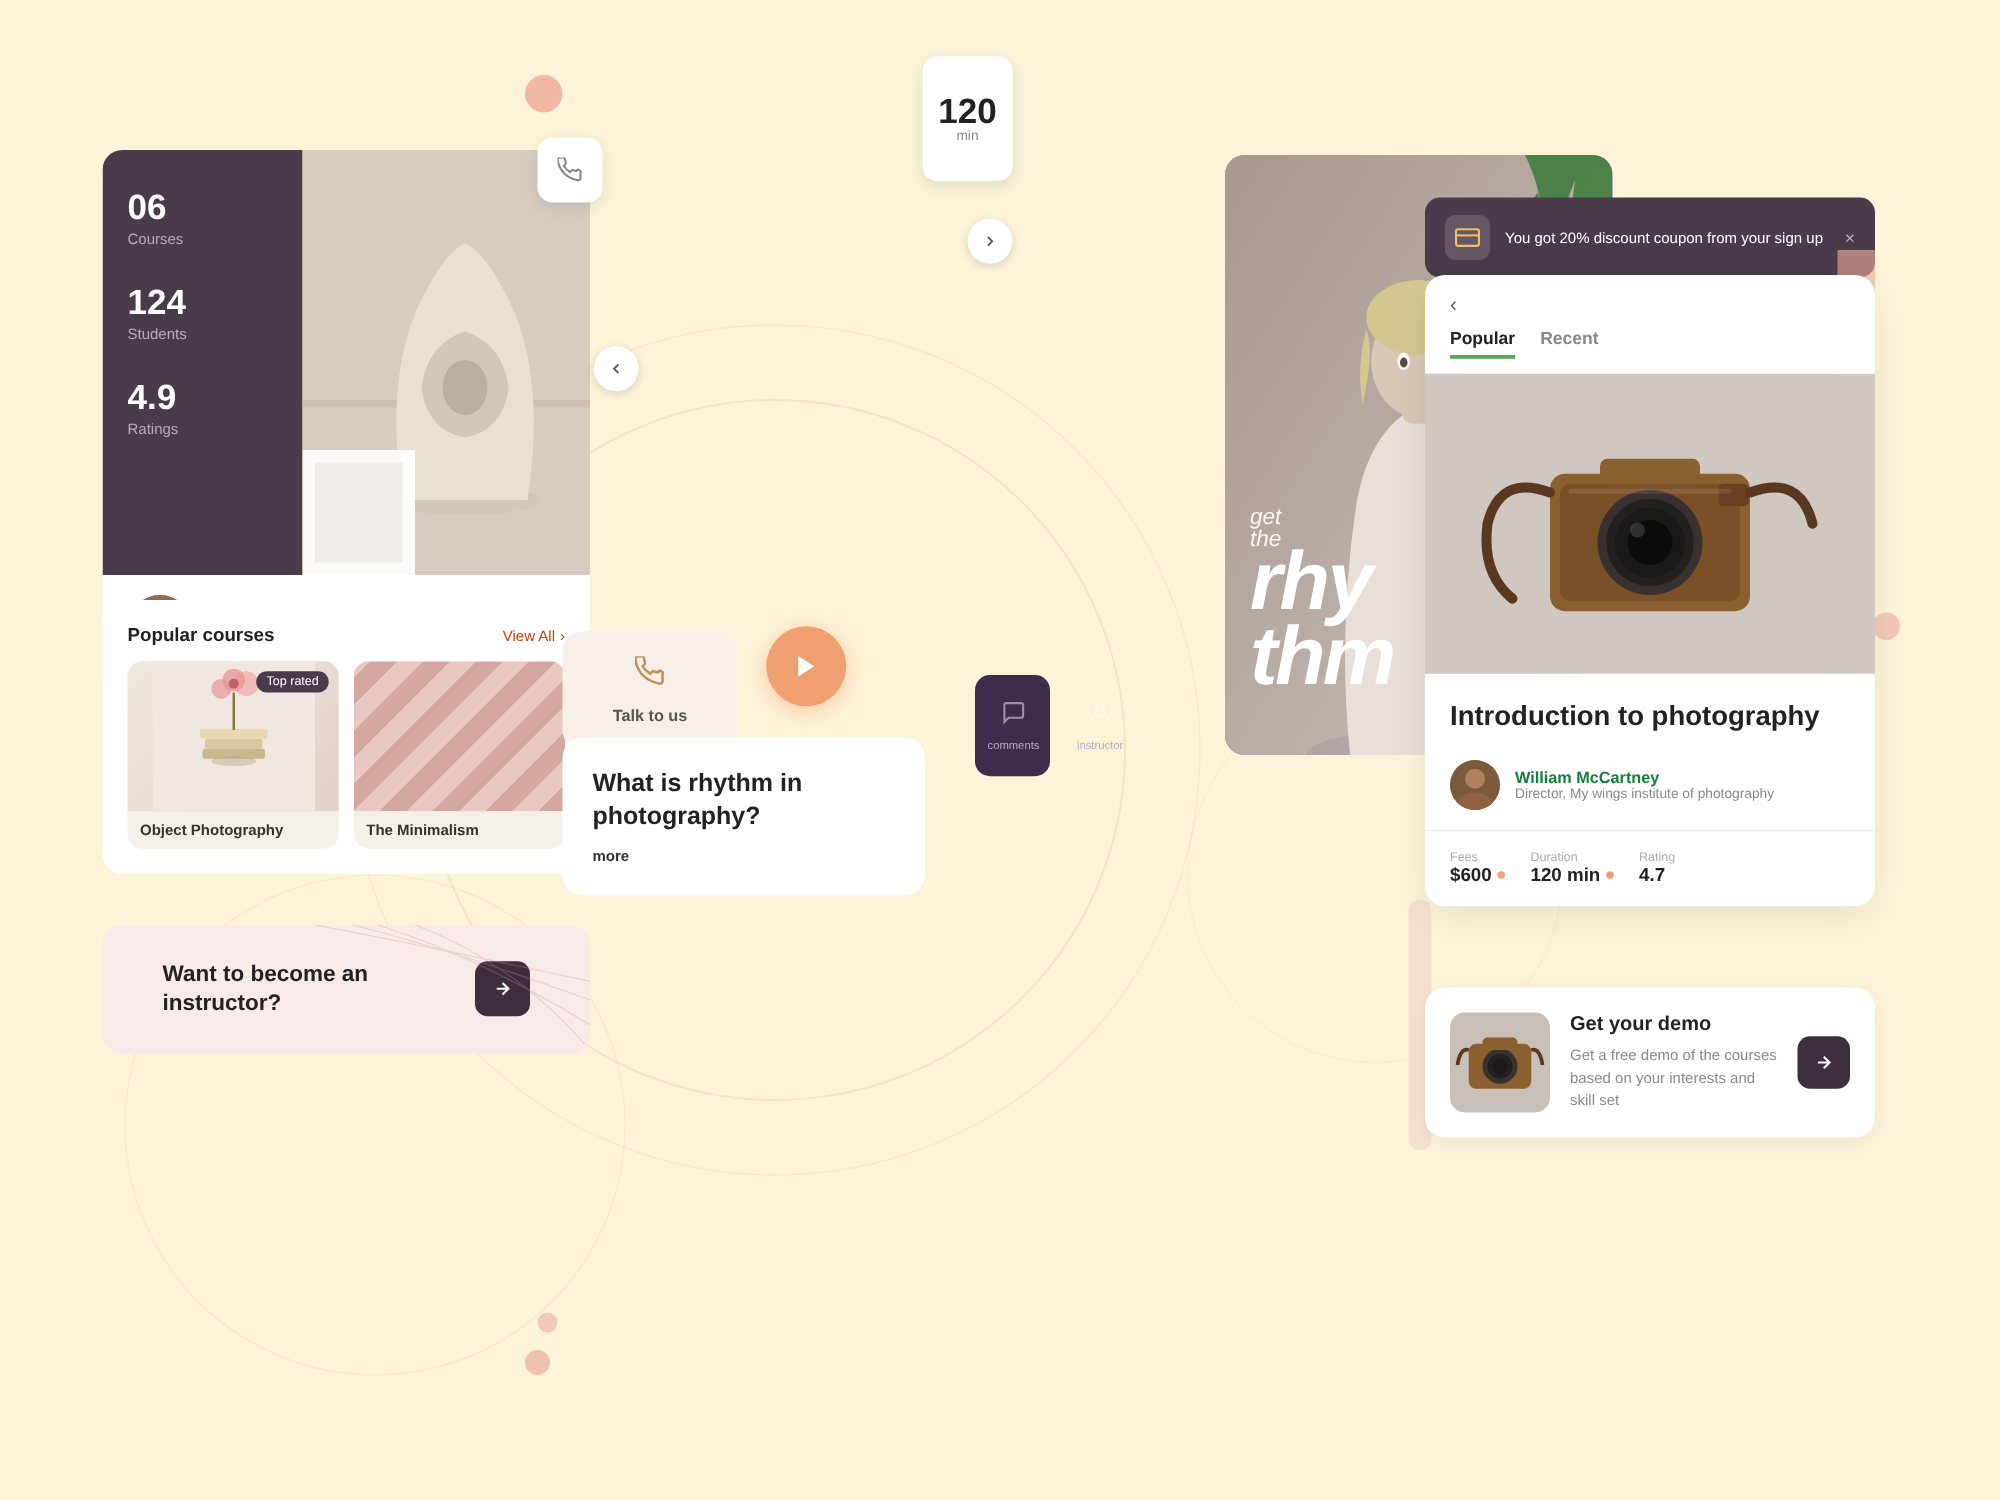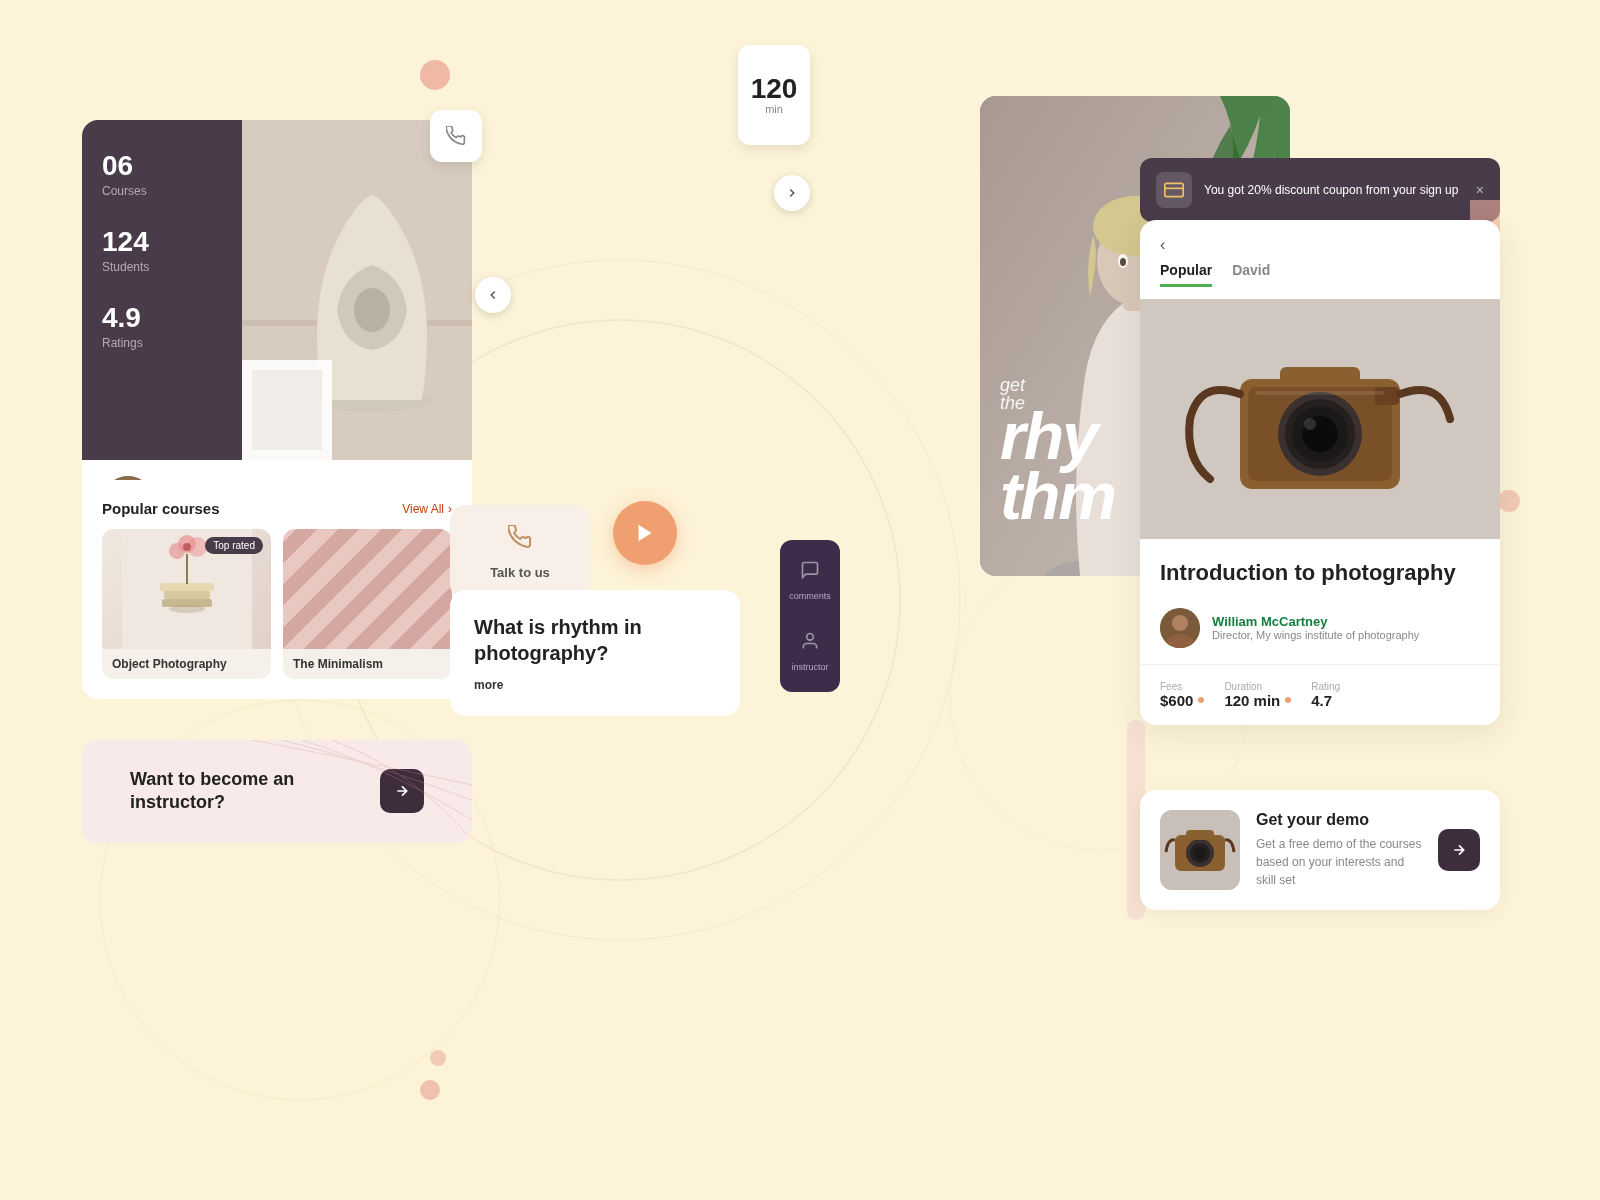--- a/index.html
+++ b/index.html
@@ -232,21 +232,21 @@
       align-items: center;
       justify-content: center;
       cursor: pointer;
       flex-shrink: 0;
     }
 
     
     .card-rhythm-main {
       position: absolute;
       left: 490px;
-      top: 41px;
+      top: 69px;
       width: 310px;
       height: 480px;
       border-radius: 16px;
       overflow: hidden;
       background: #8b5cf6;
     }
 
     .rhythm-nav-left {
       position: absolute;
       left: -15px;
@@ -898,21 +898,21 @@
     </div>
   </div>
 
   <div class="play-btn" style="position:absolute;bottom:-30px;left:50%;transform:translateX(-50%);">
     <svg width="22" height="22" viewBox="0 0 24 24" fill="white">
       <polygon points="5,3 19,12 5,21"></polygon>
     </svg>
   </div>
 </div>
 
-<div style="position:absolute;left:780px;top:540px;width:60px;background:#3d2d4a;border-radius:12px;padding:20px 10px;display:flex;flex-direction:column;align-items:center;gap:30px;">
+<div style="position:absolute;left:780px;top:540px;width:60px;background:#3d2d4a;border-radius:12px;padding:20px 10px;display:flex;flex-direction:row;align-items:center;gap:30px;">
   <div class="sidebar-action-item">
     <div class="sidebar-action-icon">
       <svg width="20" height="20" viewBox="0 0 24 24" fill="none" stroke="rgba(255,255,255,0.7)" stroke-width="2">
         <path d="M21 15a2 2 0 01-2 2H7l-4 4V5a2 2 0 012-2h14a2 2 0 012 2z"></path>
       </svg>
     </div>
     <div class="sidebar-action-label">comments</div>
   </div>
   <div class="sidebar-action-item">
     <div class="sidebar-action-icon">
@@ -950,21 +950,21 @@
 </div>
 
 <div class="pink-stripe"></div>
 
 <div class="card-photography">
   <div class="photo-header">
     <span class="back-btn">‹</span>
   </div>
   <div class="tabs-row">
     <div class="tab-item active">Popular</div>
-    <div class="tab-item">David</div>
+    <div class="tab-item">Recent</div>
   </div>
 
   <div class="course-hero-img">
     <svg width="360" height="240" viewBox="0 0 360 240" xmlns="http://www.w3.org/2000/svg">
 
       <rect width="360" height="240" fill="#d0c8c0"></rect>
 
       <rect x="100" y="80" width="160" height="110" rx="12" fill="#8b6030"></rect>
       <rect x="108" y="88" width="144" height="94" rx="8" fill="#7a5028"></rect>
 

